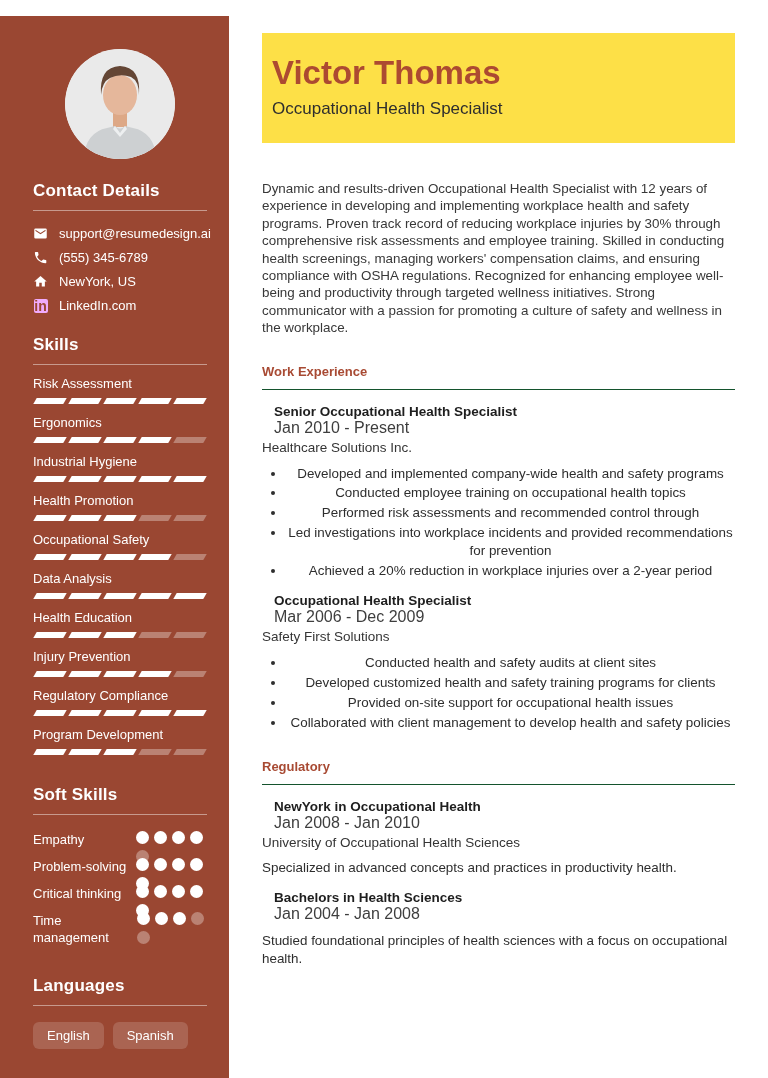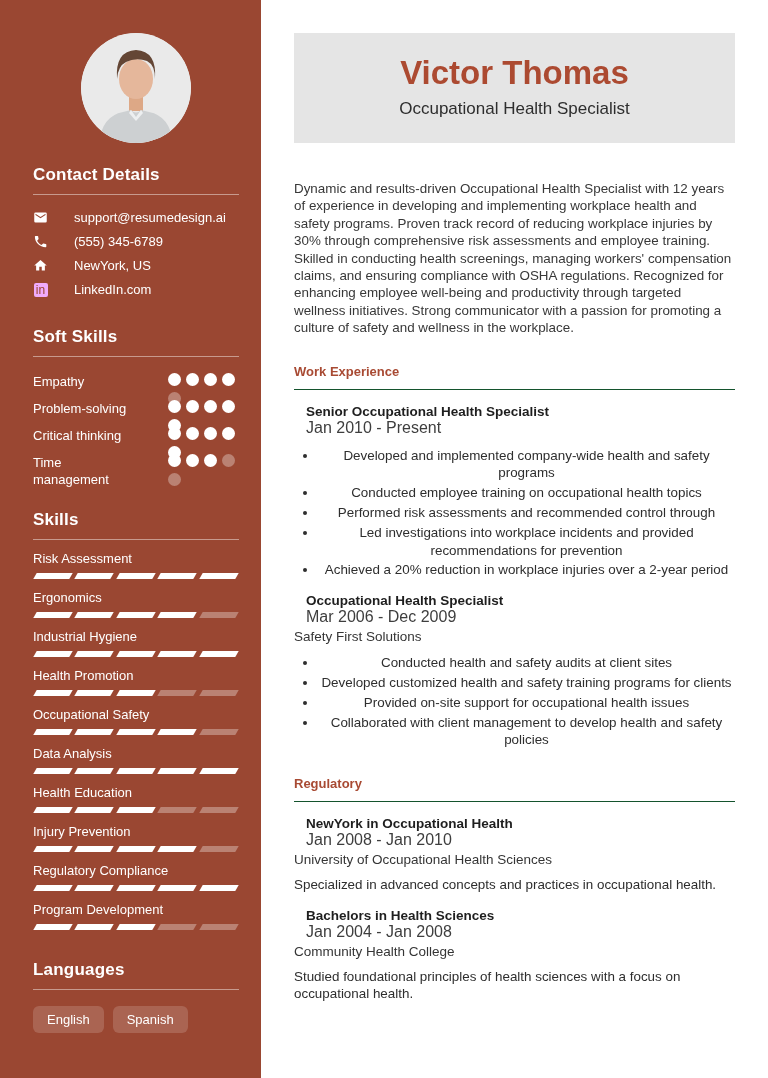--- a/index.html
+++ b/index.html
@@ -1,52 +1,52 @@
 <!DOCTYPE html>
 <html><head>
 <meta charset="utf-8">
 <style>
   * { margin:0; padding:0; box-sizing:border-box; }
   html,body { width:768px; height:1078px; }
   body { font-family:"Liberation Sans", sans-serif; background:#ffffff; }
   .page { display:flex; width:768px; height:1078px; overflow:hidden; }
 
   
-  .sidebar { width:261px; flex-shrink:0; background:#9A4732; color:#fff; padding:33px 22px 20px 33px; }
+  .sidebar { width:229px; flex-shrink:0; background:#9A4732; color:#fff; padding:33px 22px 20px 33px;margin-top:16px; }
   .photo-wrap { width:110px; height:110px; border-radius:50%; overflow:hidden; margin:0 auto; background:#EAEAEA; }
   .photo-wrap svg { display:block; width:110px; height:110px; }
   .side-section { margin-top:22px; }
   .side-title { font-size:17px; font-weight:bold; letter-spacing:.2px; }
   .side-rule { border:none; border-top:1px solid rgba(255,255,255,.45); margin-top:9px; }
   .contact-list { margin-top:15px; }
-  .contact-item { display:flex; align-items:flex-end; gap:26px; margin-bottom:9px; font-size:13px; }
+  .contact-item { display:flex; align-items:flex-end; gap:11px; margin-bottom:9px; font-size:13px; }
   .cicon { width:15px; height:15px; flex-shrink:0; display:flex; align-items:center; justify-content:center; }
   .cicon svg { width:15px; height:15px; fill:#fff; }
-  .li-badge { display:inline-flex; align-items:center; justify-content:center; width:14px; height:14px; background:#f0abfc; color:#9A4732; font-size:12px; font-weight:normal; border-radius:2px; }
+  .li-badge { display:inline-flex; align-items:center; justify-content:center; width:14px; height:14px; background:#f0abfc; color:#9A4732; font-size:14px; font-weight:bold; border-radius:2px; }
 
   .skills-list { margin-top:4px; }
   .skill { margin-top:11px; }
   .skill-name { font-size:13px; margin-bottom:7px; }
   .skill-bar { display:flex; gap:5px; padding:0 2px; }
   .seg { height:6px; flex:1; background:rgba(255,255,255,.32); transform:skewX(-30deg); }
   .seg.fill { background:#ffffff; }
 
   .soft-list { margin-top:16px; }
   .soft-row { display:flex; justify-content:space-between; align-items:flex-start; margin-bottom:10px; }
   .soft-name { font-size:13px; line-height:17px; max-width:104px; }
   .dots { width:71px; height:13px; display:flex; flex-wrap:wrap; gap:6px 5px; align-content:flex-start; }
   .dot { width:13px; height:13px; border-radius:50%; background:rgba(255,255,255,.32); flex-shrink:0; }
   .dot.fill { background:#ffffff; }
 
   .pills { display:flex; gap:9px; margin-top:16px; }
   .pill { background:rgba(255,255,255,.16); border-radius:6px; padding:6px 14px; font-size:13px;text-align:center; }
 
   
   .main { flex:1; padding:33px 33px 0 33px; }
-  .name-box { background:#e5e5e5; text-align:center; padding:21px 10px 24px 10px; }
+  .name-box { background:#fde047; text-align:left; padding:21px 10px 24px 10px; }
   .name { color:#AC4A31; font-size:33px; font-weight:bold; line-height:38px; }
   .headline { color:#2E2E2E; font-size:17px; margin-top:7px; }
 
   .summary { margin-top:37px; font-size:13.4px; line-height:17.4px; color:#383838; }
 
   .main-section { margin-top:27px; }
   .main-title { color:#A84A33; font-size:13px; font-weight:bold; padding-bottom:10px; border-bottom:1px solid #14532d; }
   .entry { margin-top:14px; }
   .entry-head { display:flex; justify-content:space-between; align-items:baseline;flex-direction:column; }
   .role { font-size:13.5px; font-weight:bold; color:#1E1E1E; }
@@ -103,20 +103,127 @@
           </div>
           <div class="contact-item">
             <span class="cicon">
               <span class="li-badge">in</span>
             </span>
             <span>LinkedIn.com</span>
           </div>
         </div>
     </section>
 
+    <section class="side-section">
+      <h2 class="side-title">Skills</h2>
+      <hr class="side-rule">
+      <div class="skills-list" id="skills-list">
+          <div class="skill">
+            <div class="skill-name">Risk Assessment</div>
+            <div class="skill-bar">
+              <span class="seg fill"></span>
+              <span class="seg fill"></span>
+              <span class="seg fill"></span>
+              <span class="seg fill"></span>
+              <span class="seg fill"></span>
+            </div>
+          </div>
+          <div class="skill">
+            <div class="skill-name">Ergonomics</div>
+            <div class="skill-bar">
+              <span class="seg fill"></span>
+              <span class="seg fill"></span>
+              <span class="seg fill"></span>
+              <span class="seg fill"></span>
+              <span class="seg"></span>
+            </div>
+          </div>
+          <div class="skill">
+            <div class="skill-name">Industrial Hygiene</div>
+            <div class="skill-bar">
+              <span class="seg fill"></span>
+              <span class="seg fill"></span>
+              <span class="seg fill"></span>
+              <span class="seg fill"></span>
+              <span class="seg fill"></span>
+            </div>
+          </div>
+          <div class="skill">
+            <div class="skill-name">Health Promotion</div>
+            <div class="skill-bar">
+              <span class="seg fill"></span>
+              <span class="seg fill"></span>
+              <span class="seg fill"></span>
+              <span class="seg"></span>
+              <span class="seg"></span>
+            </div>
+          </div>
+          <div class="skill">
+            <div class="skill-name">Occupational Safety</div>
+            <div class="skill-bar">
+              <span class="seg fill"></span>
+              <span class="seg fill"></span>
+              <span class="seg fill"></span>
+              <span class="seg fill"></span>
+              <span class="seg"></span>
+            </div>
+          </div>
+          <div class="skill">
+            <div class="skill-name">Data Analysis</div>
+            <div class="skill-bar">
+              <span class="seg fill"></span>
+              <span class="seg fill"></span>
+              <span class="seg fill"></span>
+              <span class="seg fill"></span>
+              <span class="seg fill"></span>
+            </div>
+          </div>
+          <div class="skill">
+            <div class="skill-name">Health Education</div>
+            <div class="skill-bar">
+              <span class="seg fill"></span>
+              <span class="seg fill"></span>
+              <span class="seg fill"></span>
+              <span class="seg"></span>
+              <span class="seg"></span>
+            </div>
+          </div>
+          <div class="skill">
+            <div class="skill-name">Injury Prevention</div>
+            <div class="skill-bar">
+              <span class="seg fill"></span>
+              <span class="seg fill"></span>
+              <span class="seg fill"></span>
+              <span class="seg fill"></span>
+              <span class="seg"></span>
+            </div>
+          </div>
+          <div class="skill">
+            <div class="skill-name">Regulatory Compliance</div>
+            <div class="skill-bar">
+              <span class="seg fill"></span>
+              <span class="seg fill"></span>
+              <span class="seg fill"></span>
+              <span class="seg fill"></span>
+              <span class="seg fill"></span>
+            </div>
+          </div>
+          <div class="skill">
+            <div class="skill-name">Program Development</div>
+            <div class="skill-bar">
+              <span class="seg fill"></span>
+              <span class="seg fill"></span>
+              <span class="seg fill"></span>
+              <span class="seg"></span>
+              <span class="seg"></span>
+            </div>
+          </div>
+        </div>
+    </section>
+
     <section class="side-section" style="margin-top:30px">
       <h2 class="side-title">Soft Skills</h2>
       <hr class="side-rule">
       <div class="soft-list" id="soft-list">
           <div class="soft-row">
             <div class="soft-name">Empathy</div>
             <div class="dots">
               <span class="dot fill"></span>
               <span class="dot fill"></span>
               <span class="dot fill"></span>
@@ -150,127 +257,20 @@
               <span class="dot fill"></span>
               <span class="dot fill"></span>
               <span class="dot fill"></span>
               <span class="dot"></span>
               <span class="dot"></span>
             </div>
           </div>
         </div>
     </section>
 
-    <section class="side-section">
-      <h2 class="side-title">Skills</h2>
-      <hr class="side-rule">
-      <div class="skills-list" id="skills-list">
-          <div class="skill">
-            <div class="skill-name">Risk Assessment</div>
-            <div class="skill-bar">
-              <span class="seg fill"></span>
-              <span class="seg fill"></span>
-              <span class="seg fill"></span>
-              <span class="seg fill"></span>
-              <span class="seg fill"></span>
-            </div>
-          </div>
-          <div class="skill">
-            <div class="skill-name">Ergonomics</div>
-            <div class="skill-bar">
-              <span class="seg fill"></span>
-              <span class="seg fill"></span>
-              <span class="seg fill"></span>
-              <span class="seg fill"></span>
-              <span class="seg"></span>
-            </div>
-          </div>
-          <div class="skill">
-            <div class="skill-name">Industrial Hygiene</div>
-            <div class="skill-bar">
-              <span class="seg fill"></span>
-              <span class="seg fill"></span>
-              <span class="seg fill"></span>
-              <span class="seg fill"></span>
-              <span class="seg fill"></span>
-            </div>
-          </div>
-          <div class="skill">
-            <div class="skill-name">Health Promotion</div>
-            <div class="skill-bar">
-              <span class="seg fill"></span>
-              <span class="seg fill"></span>
-              <span class="seg fill"></span>
-              <span class="seg"></span>
-              <span class="seg"></span>
-            </div>
-          </div>
-          <div class="skill">
-            <div class="skill-name">Occupational Safety</div>
-            <div class="skill-bar">
-              <span class="seg fill"></span>
-              <span class="seg fill"></span>
-              <span class="seg fill"></span>
-              <span class="seg fill"></span>
-              <span class="seg"></span>
-            </div>
-          </div>
-          <div class="skill">
-            <div class="skill-name">Data Analysis</div>
-            <div class="skill-bar">
-              <span class="seg fill"></span>
-              <span class="seg fill"></span>
-              <span class="seg fill"></span>
-              <span class="seg fill"></span>
-              <span class="seg fill"></span>
-            </div>
-          </div>
-          <div class="skill">
-            <div class="skill-name">Health Education</div>
-            <div class="skill-bar">
-              <span class="seg fill"></span>
-              <span class="seg fill"></span>
-              <span class="seg fill"></span>
-              <span class="seg"></span>
-              <span class="seg"></span>
-            </div>
-          </div>
-          <div class="skill">
-            <div class="skill-name">Injury Prevention</div>
-            <div class="skill-bar">
-              <span class="seg fill"></span>
-              <span class="seg fill"></span>
-              <span class="seg fill"></span>
-              <span class="seg fill"></span>
-              <span class="seg"></span>
-            </div>
-          </div>
-          <div class="skill">
-            <div class="skill-name">Regulatory Compliance</div>
-            <div class="skill-bar">
-              <span class="seg fill"></span>
-              <span class="seg fill"></span>
-              <span class="seg fill"></span>
-              <span class="seg fill"></span>
-              <span class="seg fill"></span>
-            </div>
-          </div>
-          <div class="skill">
-            <div class="skill-name">Program Development</div>
-            <div class="skill-bar">
-              <span class="seg fill"></span>
-              <span class="seg fill"></span>
-              <span class="seg fill"></span>
-              <span class="seg"></span>
-              <span class="seg"></span>
-            </div>
-          </div>
-        </div>
-    </section>
-
     <section class="side-section" style="margin-top:30px">
       <h2 class="side-title">Languages</h2>
       <hr class="side-rule">
       <div class="pills" id="language-list">
           <span class="pill">English</span>
           <span class="pill">Spanish</span>
         </div>
     </section>
   </aside>
 
@@ -283,20 +283,21 @@
     <p class="summary">Dynamic and results-driven Occupational Health Specialist with 12 years of experience in developing and implementing workplace health and safety programs. Proven track record of reducing workplace injuries by 30% through comprehensive risk assessments and employee training. Skilled in conducting health screenings, managing workers' compensation claims, and ensuring compliance with OSHA regulations. Recognized for enhancing employee well-being and productivity through targeted wellness initiatives. Strong communicator with a passion for promoting a culture of safety and wellness in the workplace.</p>
 
     <section class="main-section">
       <h2 class="main-title">Work Experience</h2>
       <div id="jobs-list">
           <article class="entry">
             <div class="entry-head">
               <h3 class="role">Senior Occupational Health Specialist</h3>
               <span class="dates">Jan 2010 - Present</span>
             </div>
+            <div class="company">Healthcare Solutions Inc.</div>
             <ul class="bullets">
               <li>Developed and implemented company-wide health and safety programs</li>
               <li>Conducted employee training on occupational health topics</li>
               <li>Performed risk assessments and recommended control through</li>
               <li>Led investigations into workplace incidents and provided recommendations for prevention</li>
               <li>Achieved a 20% reduction in workplace injuries over a 2-year period</li>
             </ul>
           </article>
           <article class="entry">
             <div class="entry-head">
@@ -316,27 +317,26 @@
 
     <section class="main-section">
       <h2 class="main-title">Regulatory</h2>
       <div id="edu-list">
           <article class="entry">
             <div class="entry-head">
               <h3 class="role">NewYork in Occupational Health</h3>
               <span class="dates">Jan 2008 - Jan 2010</span>
             </div>
             <div class="company">University of Occupational Health Sciences</div>
-            <p class="edu-desc">Specialized in advanced concepts and practices in occupational health.</p>
+            <p class="edu-desc">Specialized in advanced concepts and practices in productivity health.</p>
           </article>
           <article class="entry">
             <div class="entry-head">
               <h3 class="role">Bachelors in Health Sciences</h3>
               <span class="dates">Jan 2004 - Jan 2008</span>
             </div>
-            <div class="company">Community Health College</div>
             <p class="edu-desc">Studied foundational principles of health sciences with a focus on occupational health.</p>
           </article>
         </div>
     </section>
   </main>
 
 </div>
 
 </body></html>

